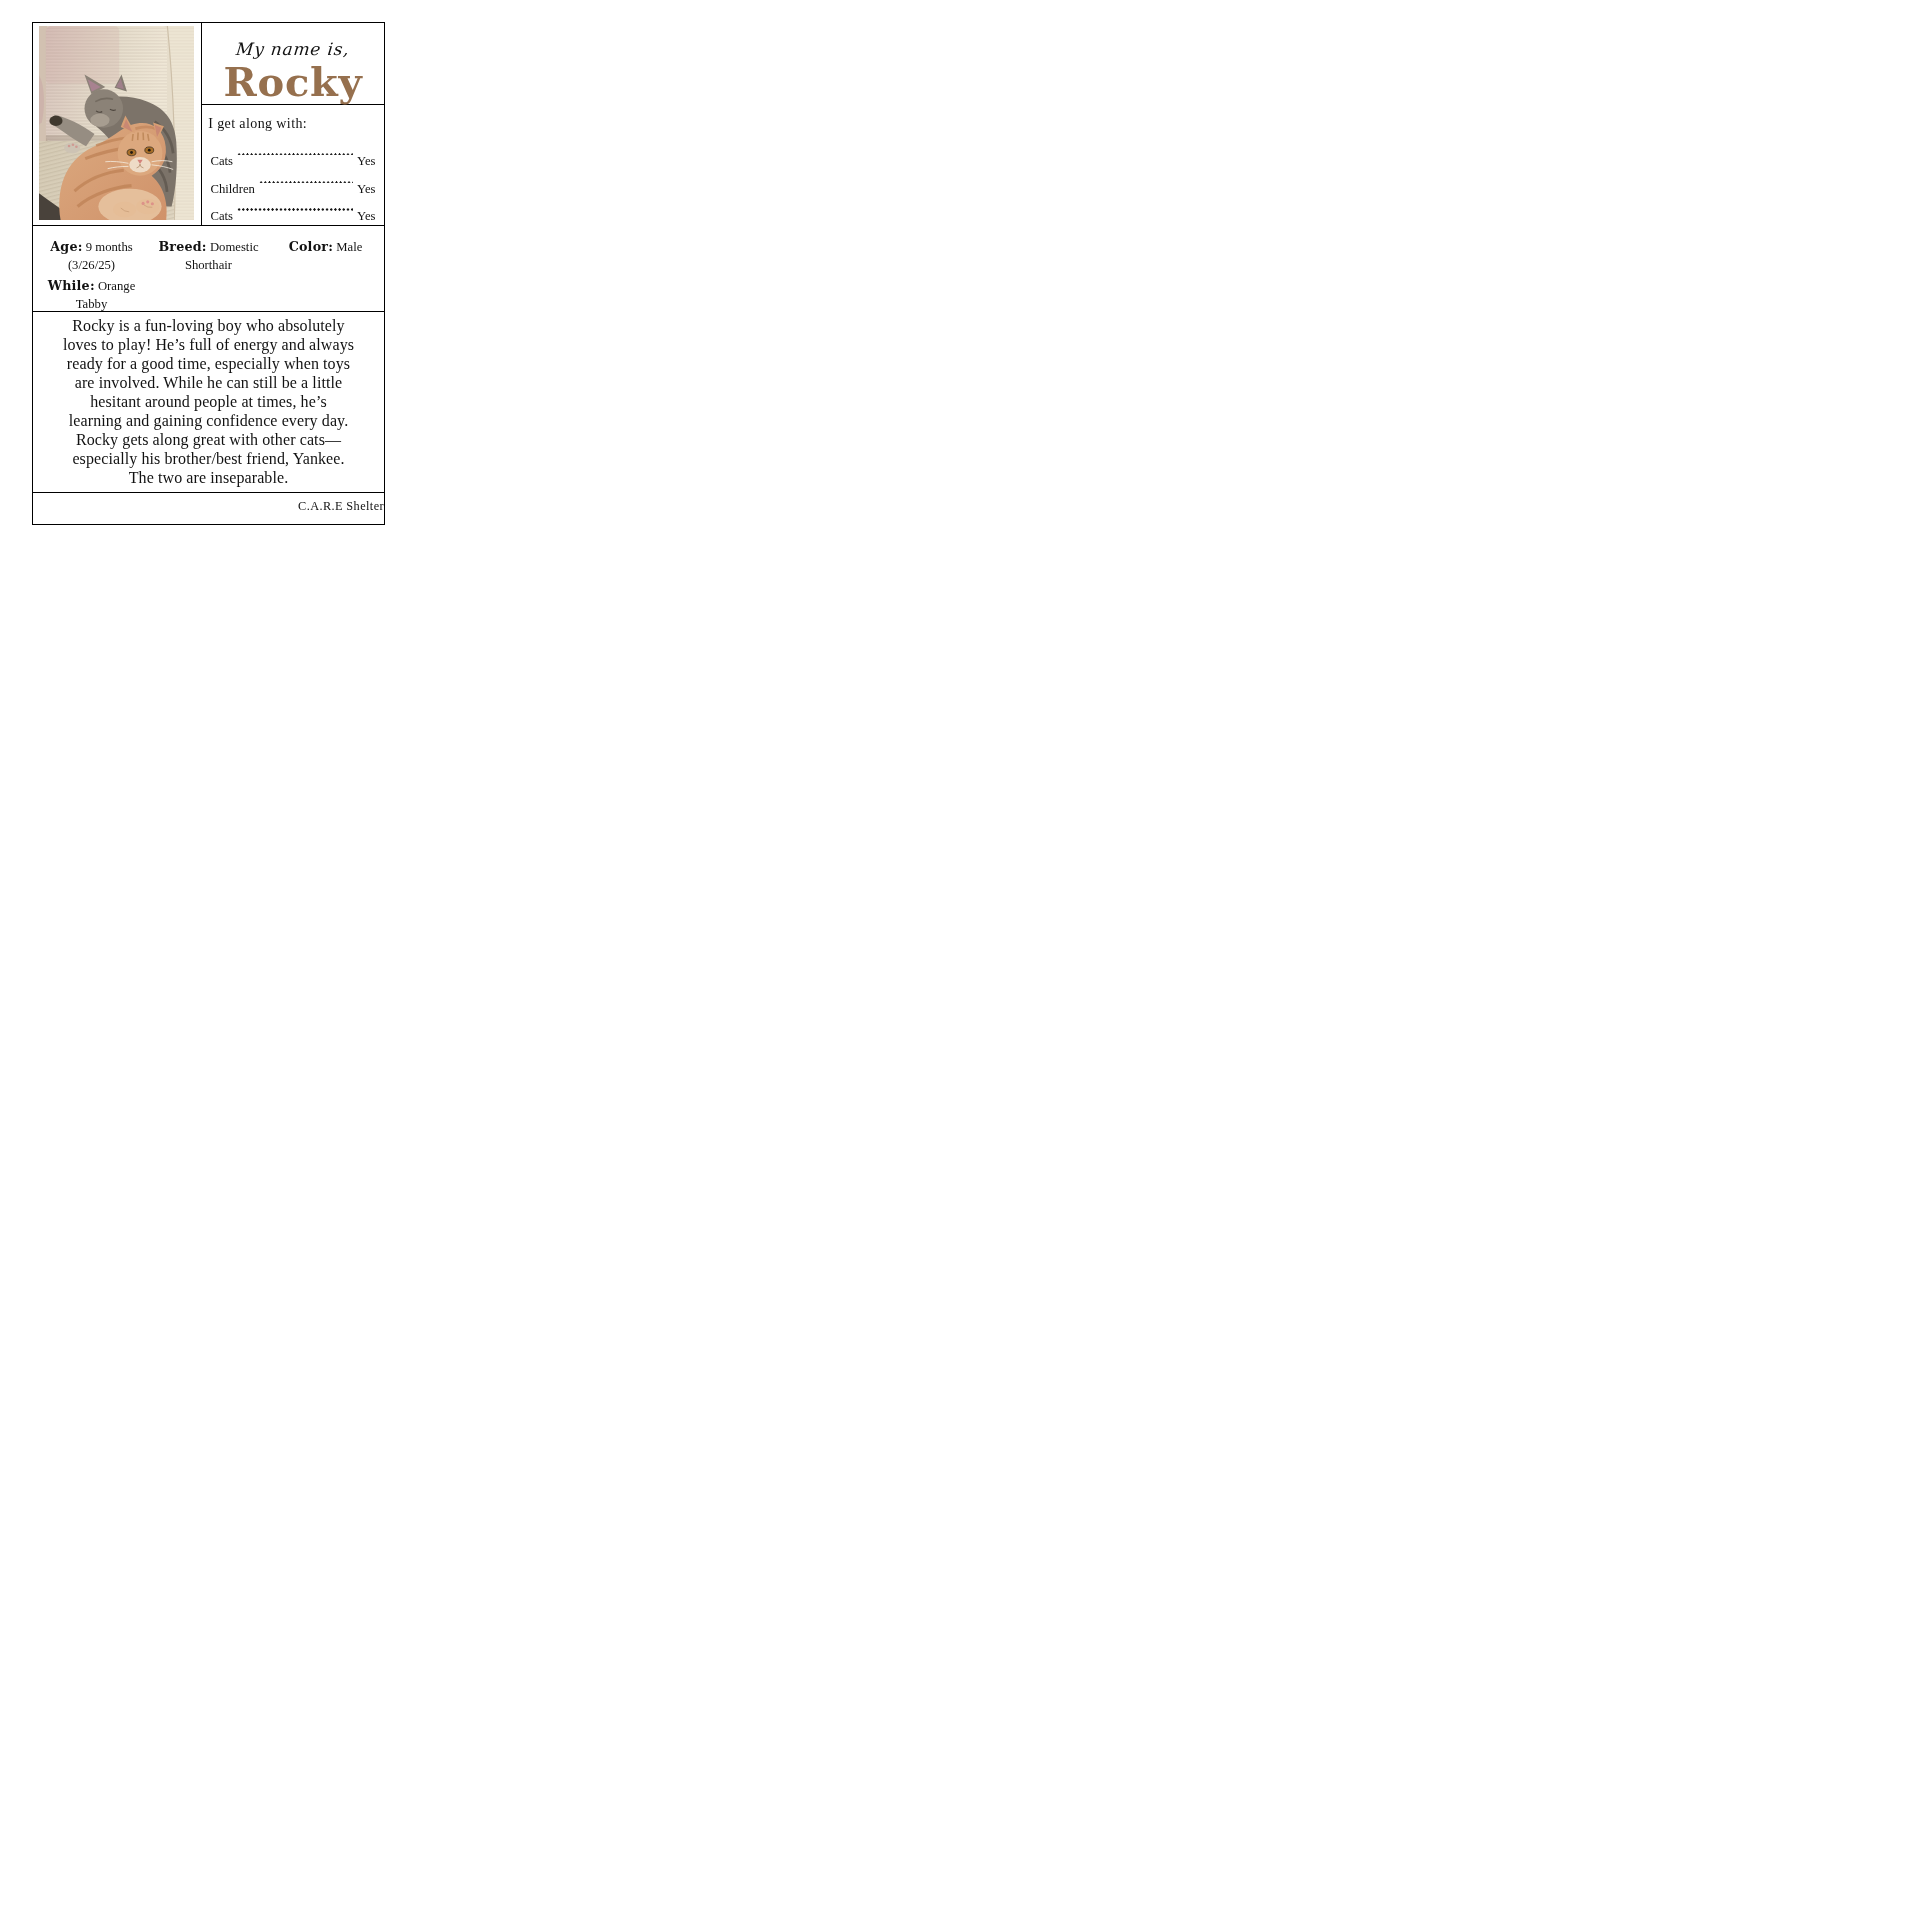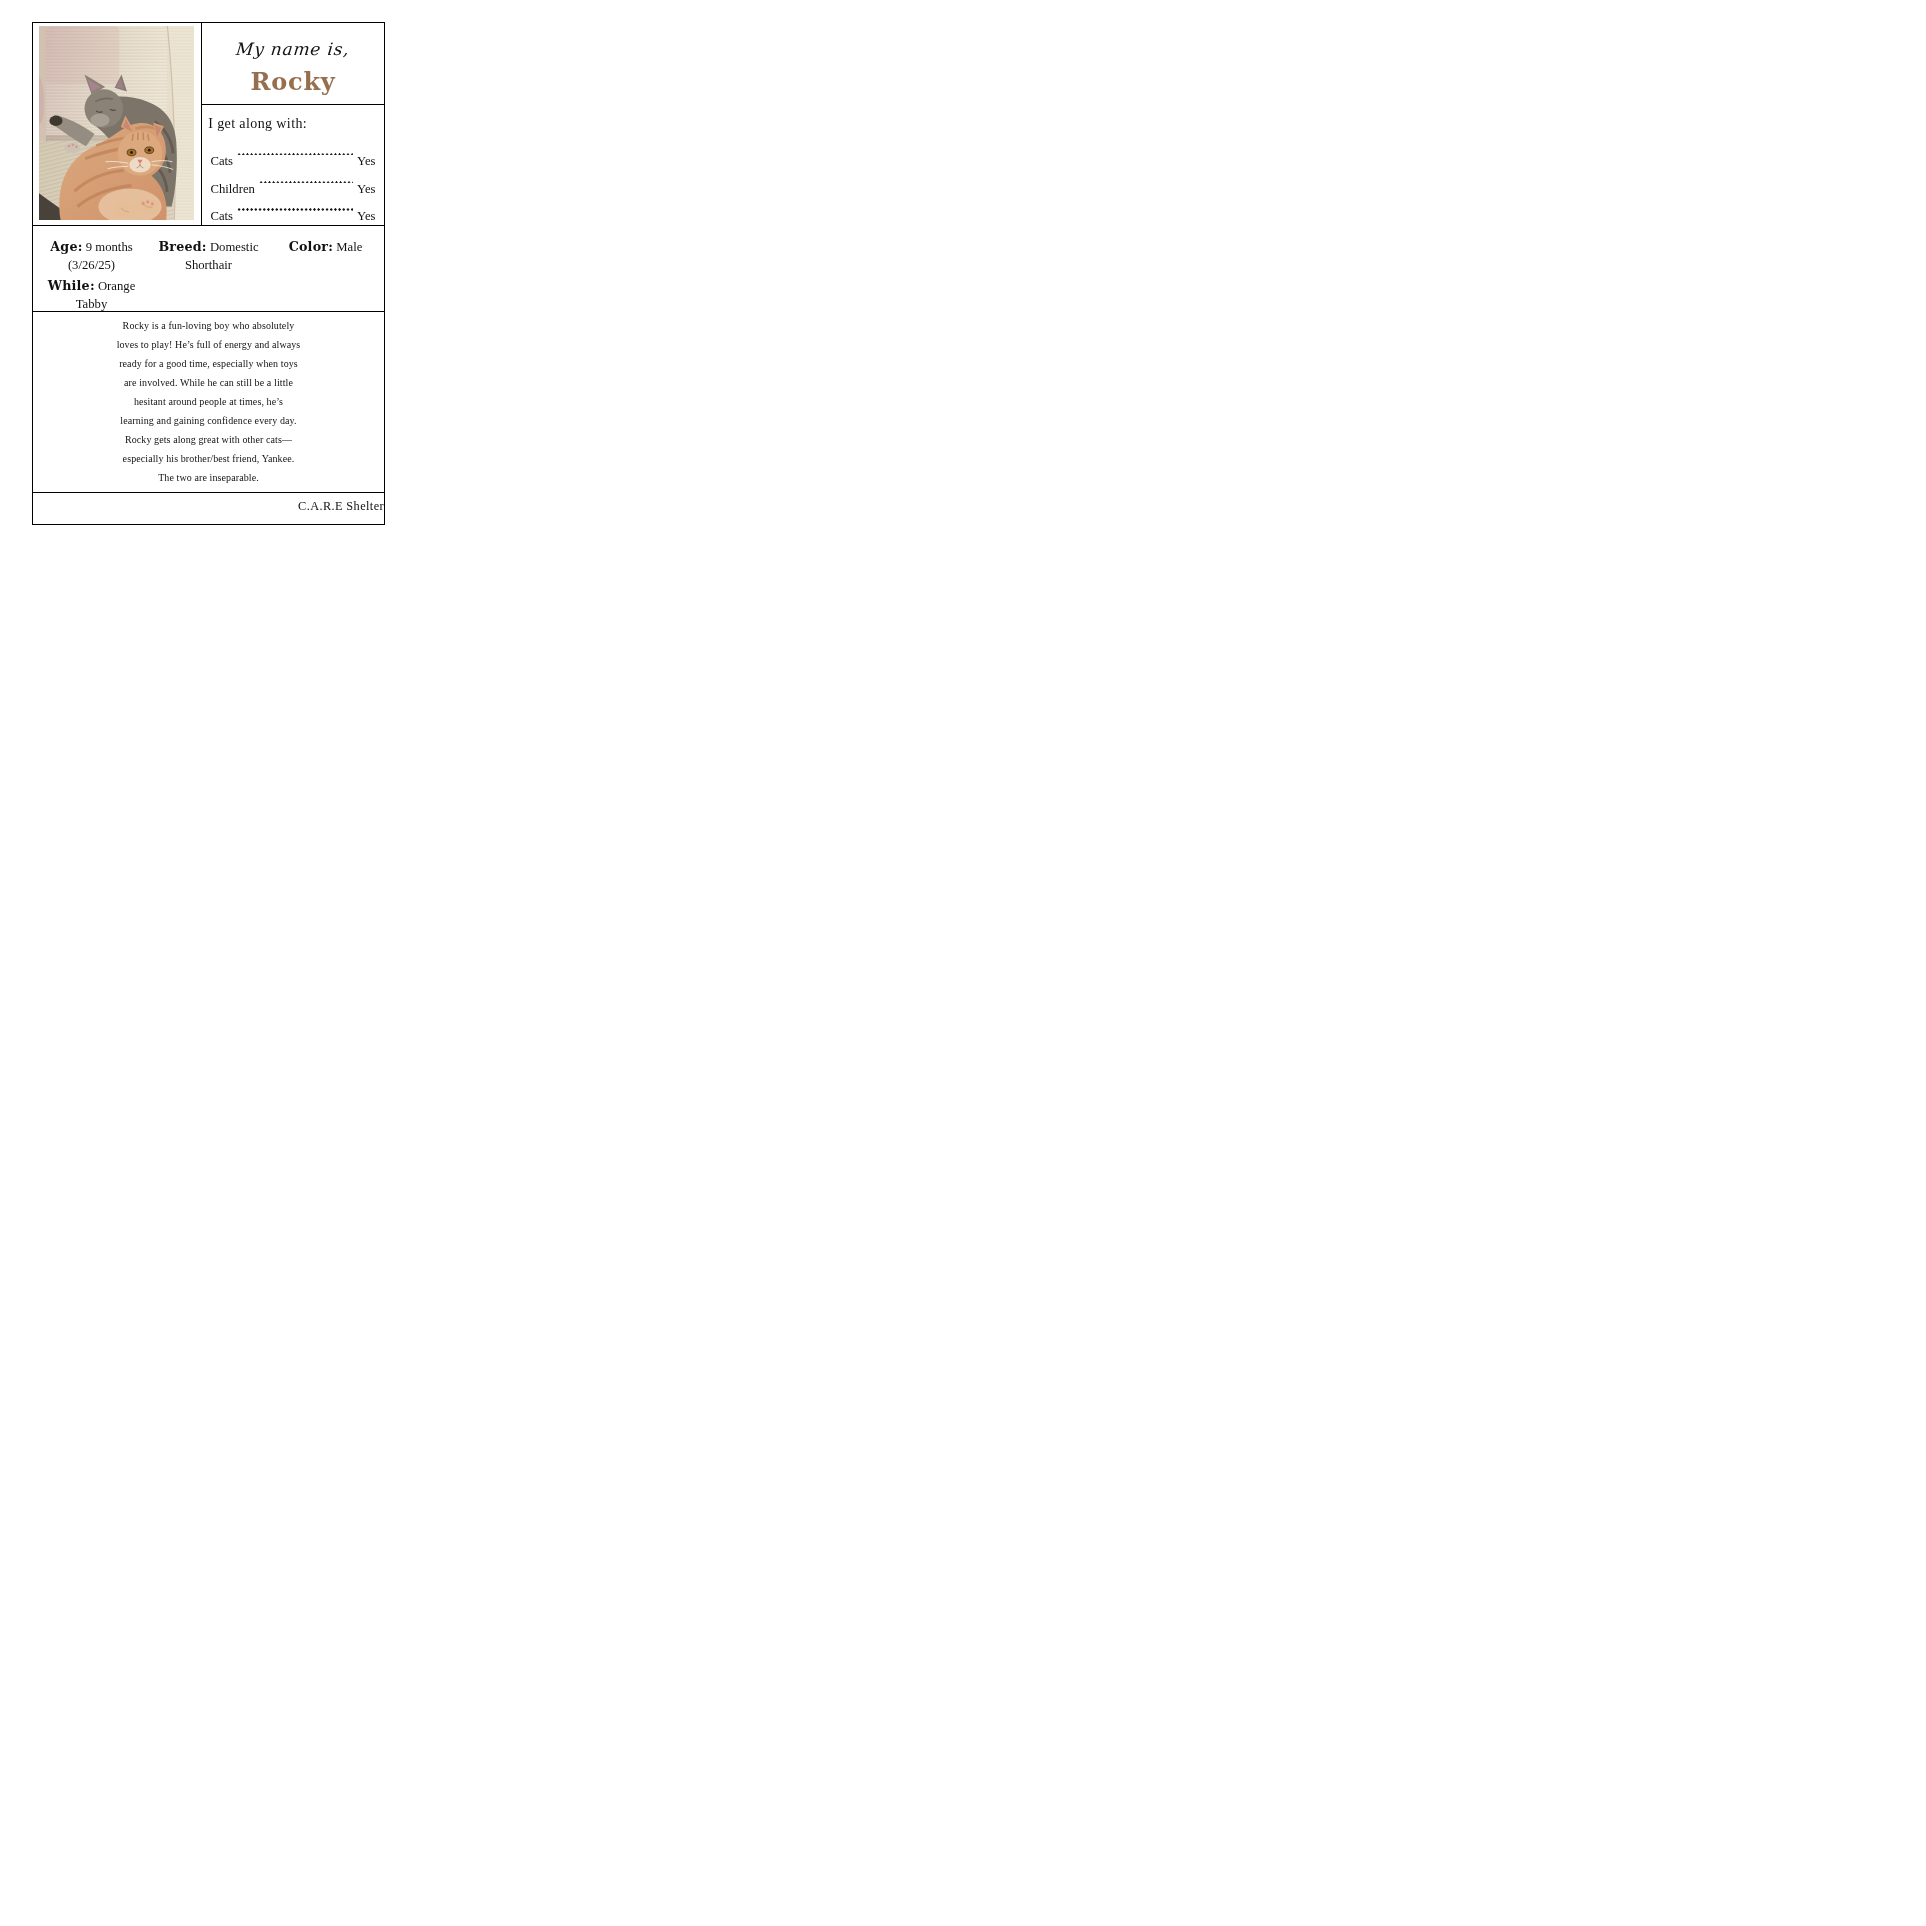--- a/index.html
+++ b/index.html
@@ -34,21 +34,21 @@
   .name-intro {
     font-family: "DejaVu Serif", serif;
     font-style: italic;
     font-size: 17px; line-height: 25px;
     letter-spacing: 0.8px;
     transform: skewX(-6deg);
   }
   .pet-name {
     font-family: "DejaVu Serif", serif;
     font-weight: bold;
-    font-size: 24px; line-height: 40px;
+    font-size: 40px; line-height: 40px;
     letter-spacing: 0.8px;
     color: var(--accent, #96704e);
   }
   .getalong-box { flex: 1; padding: 10px 6.2px 0 6.2px; }
   .getalong-heading {
     font-size: 14px; line-height: 17px;
     letter-spacing: 0.4px;
   }
   .ga-row {
     display: flex; 
@@ -72,21 +72,21 @@
     text-align: center;
     font-size: 12.7px; line-height: 17.7px;
   }
   .info-block { max-width: 131px; margin: 0 auto; }
   .info-label { font-family: "DejaVu Serif", serif; font-weight: bold; letter-spacing: 0.2px; }
   .row-desc {
     border-bottom: 1.2px solid #000;
     padding-top: 3.5px;
     text-align: center;
   }
-  .desc-line { font-size: 10px; line-height: 19px; letter-spacing: 0.1px; }
+  .desc-line { font-size: 16px; line-height: 19px; letter-spacing: 0.1px; }
   .row-footer {
     display: flex; align-items: center; justify-content: flex-end;
     font-size: 12.3px; letter-spacing: 0.4px;
   }
 </style>
 </head>
 <body>
 
 <div class="card">
 

